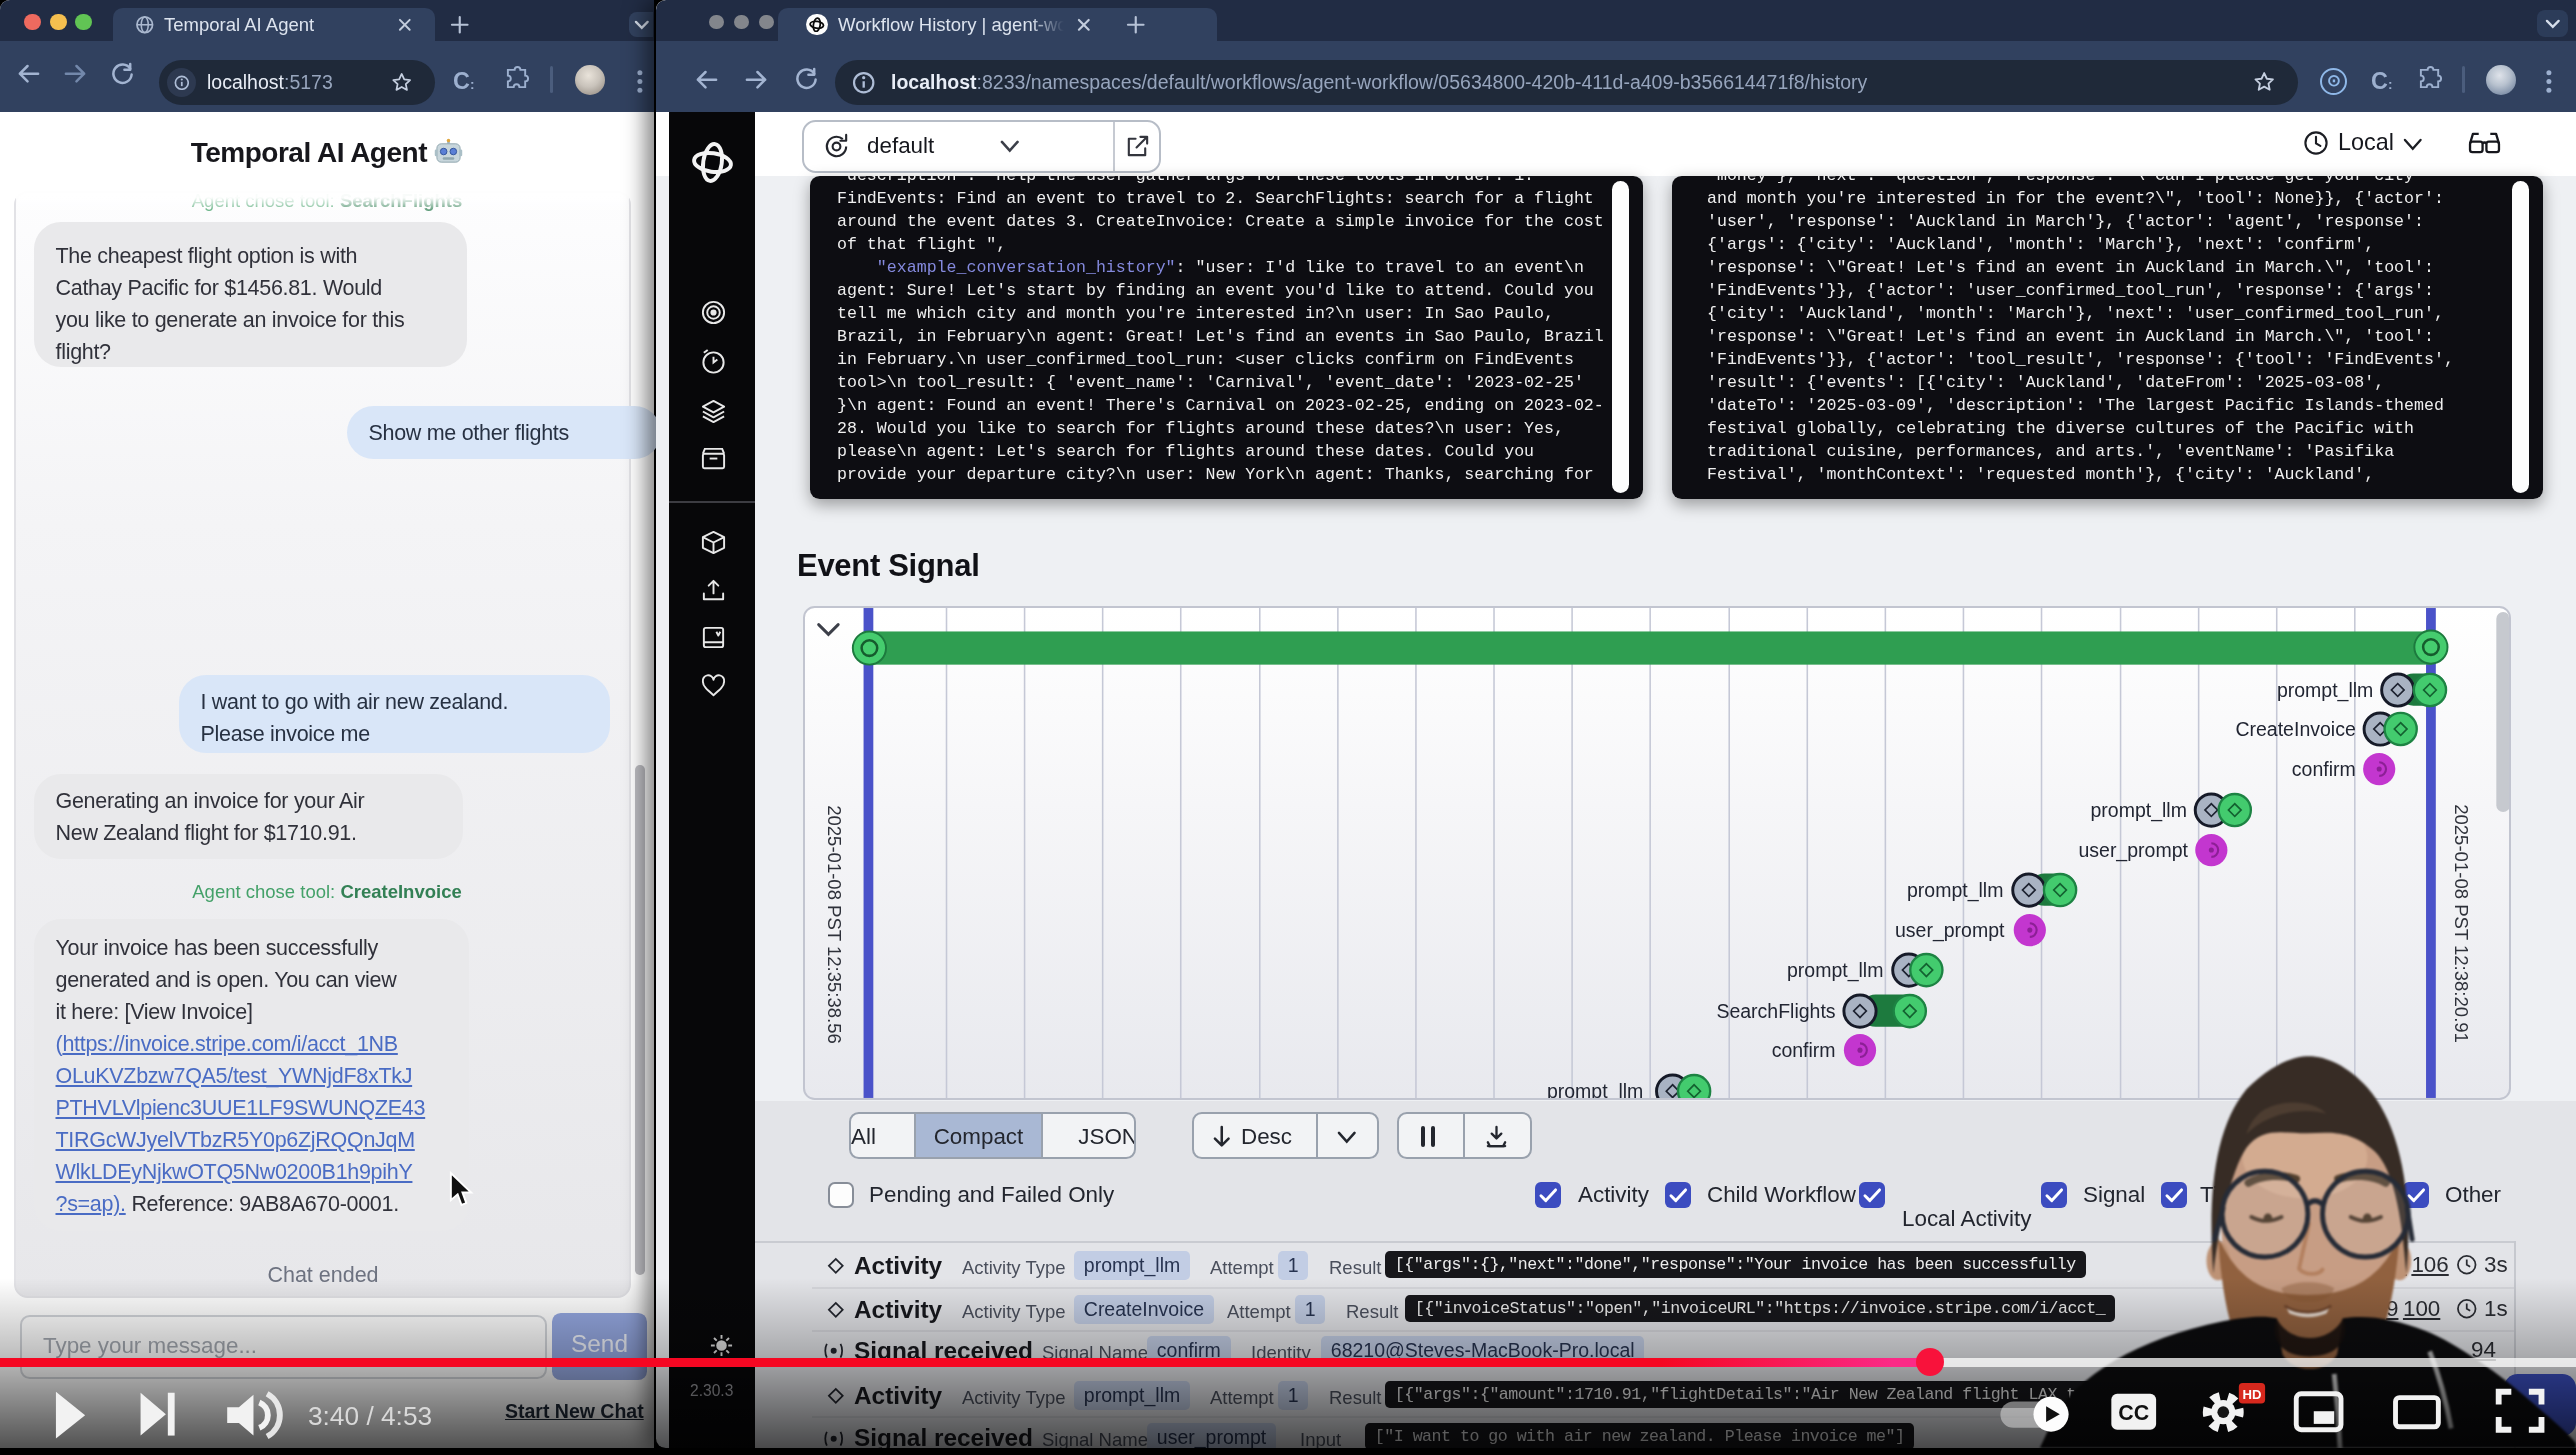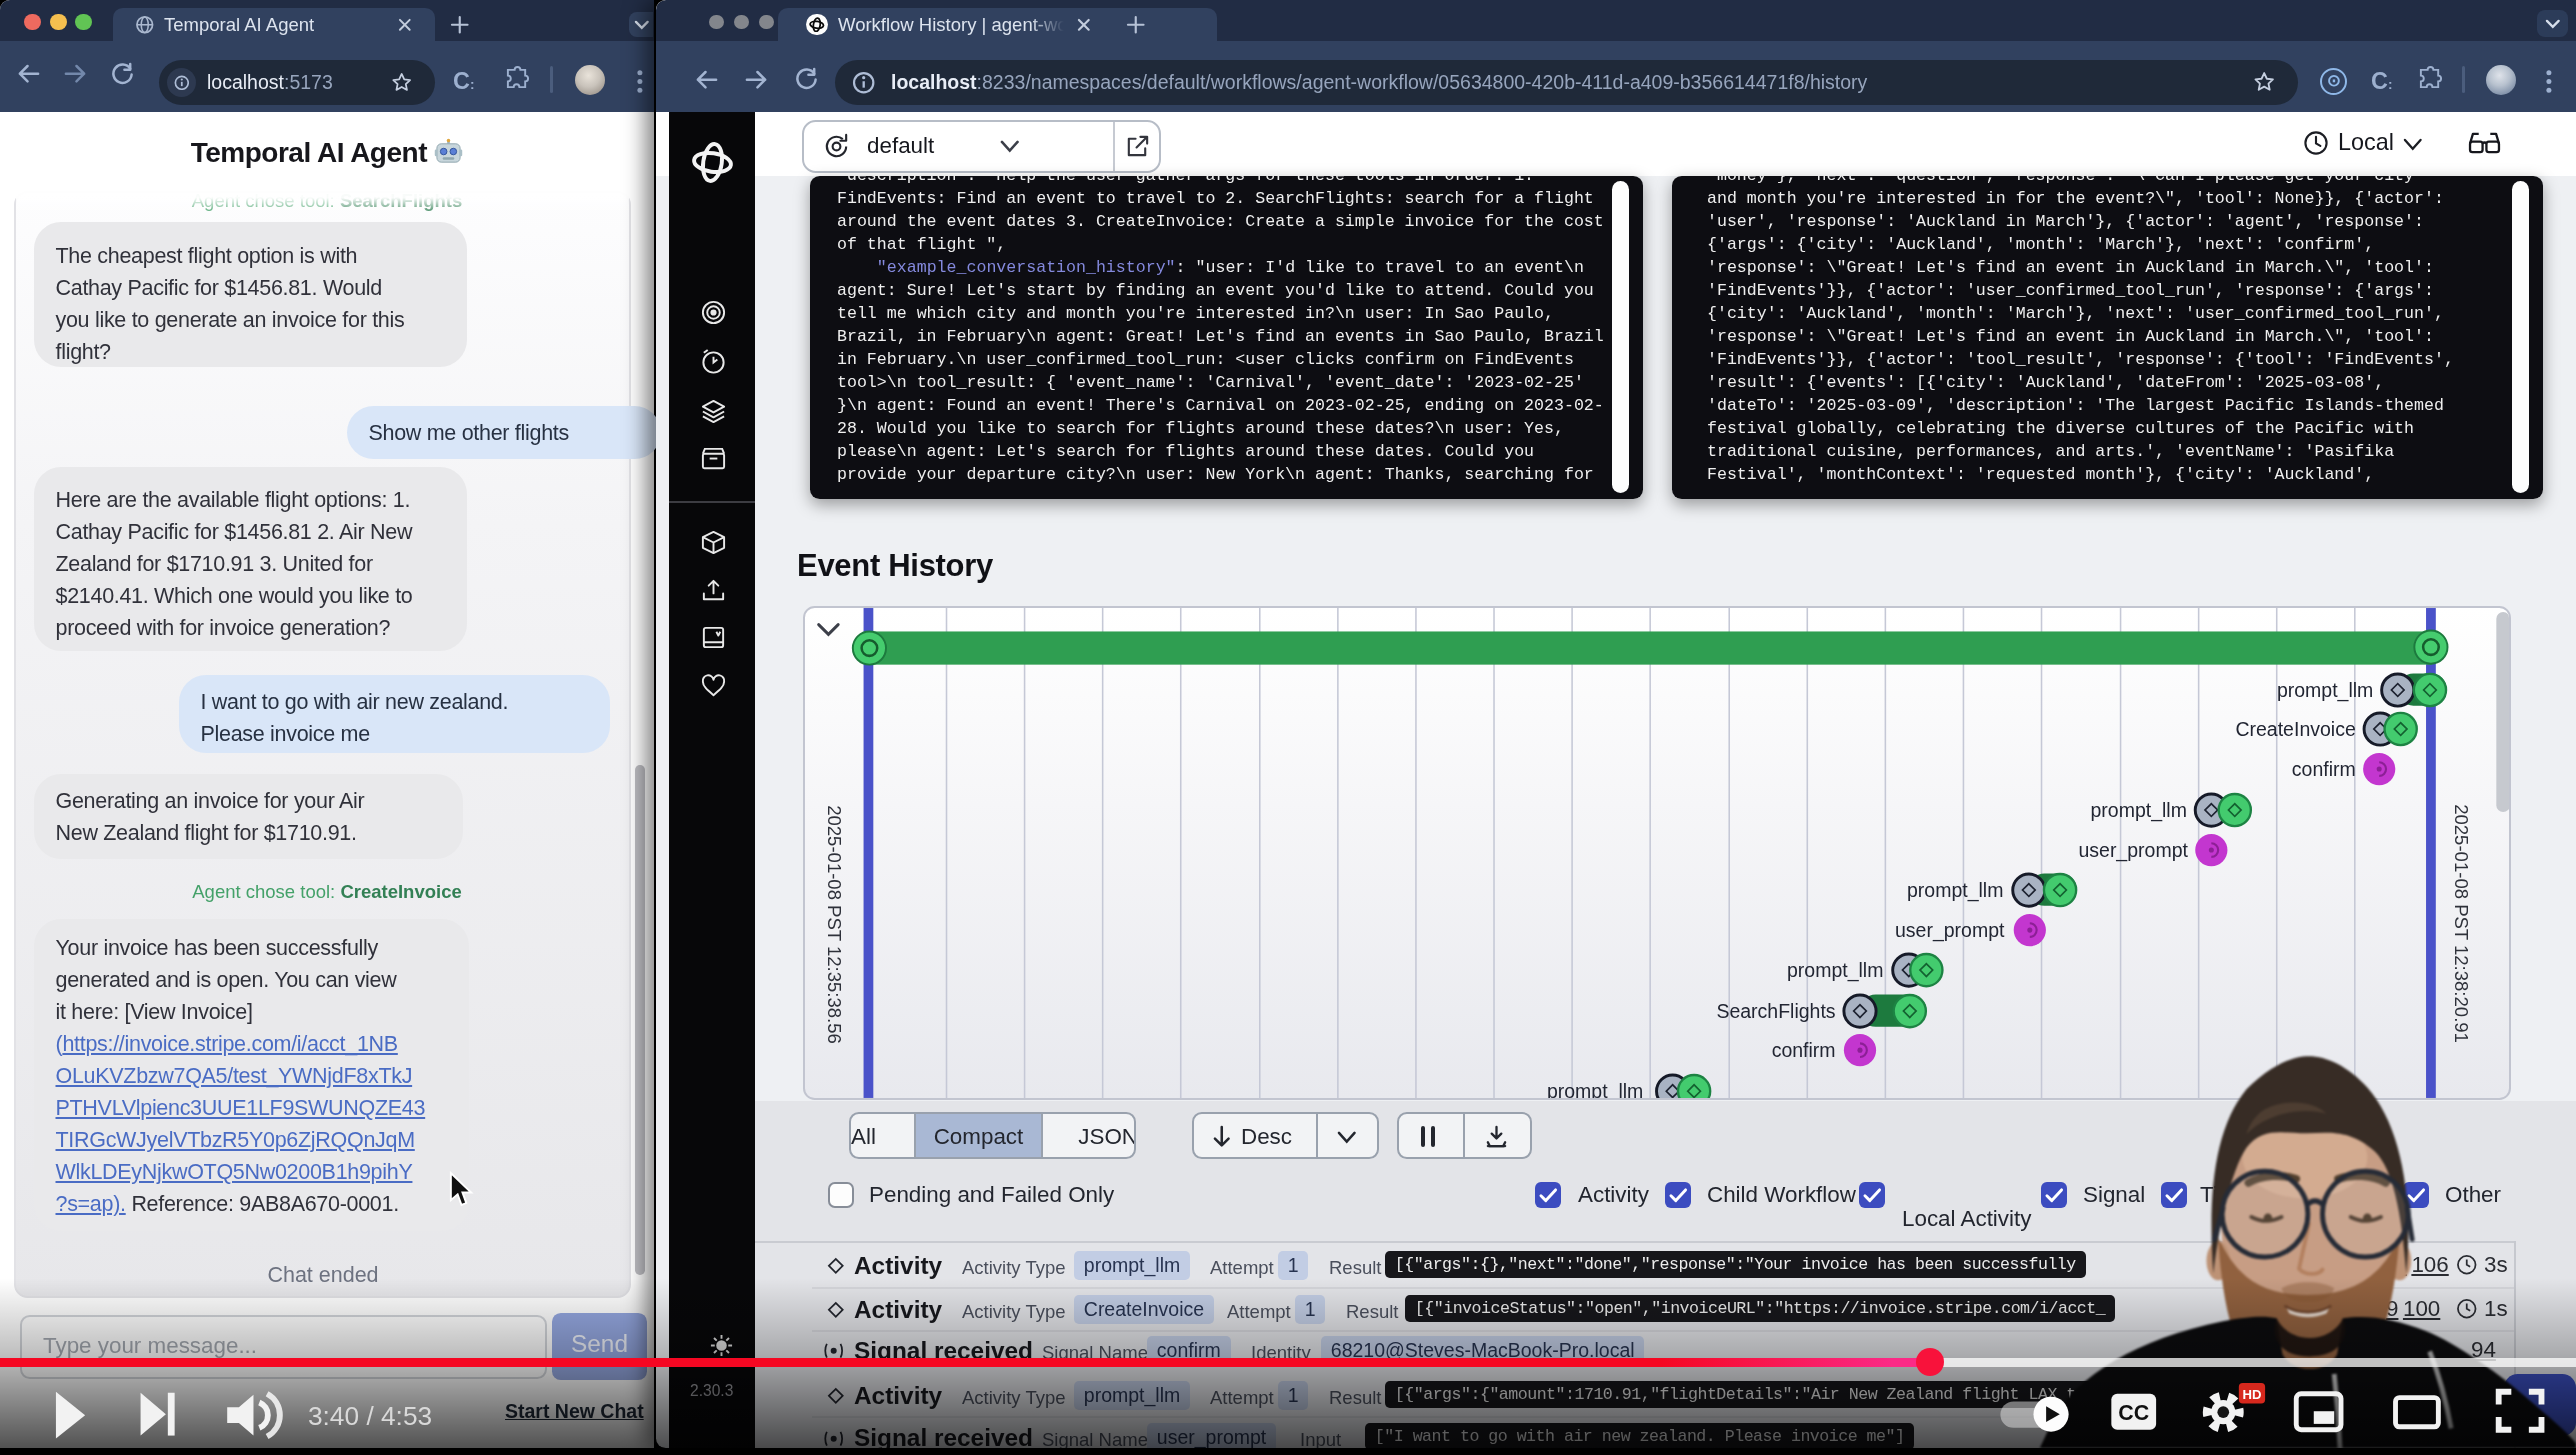--- a/index.html
+++ b/index.html
@@ -125,21 +125,20 @@
           <circle cx="20" cy="14" r="3.4" fill="#5a7fd6" stroke="#32549c" stroke-width="1"></circle>
           <rect x="9" y="20" width="12" height="2.6" rx="1.3" fill="#8fa6ae"></rect>
         </svg></div>
 
     <div class="abs" style="left:13.7px;top:191px;width:617px;height:1107px;border:2px solid #e2e2e6;border-radius:13.7px;box-sizing:border-box;background:linear-gradient(to bottom,#fdfdfe 0%,#f4f4f6 30%,#e7e7ea 100%);"></div>
     <div class="toolmsg" style="left:0;top:190px;">Agent chose tool: <b>SearchFlights</b></div>
     <div class="abs" style="left:15.6px;top:191px;width:613px;height:23.4px;background:linear-gradient(to bottom,rgba(255,255,255,0.97) 30%,rgba(255,255,255,0));"></div>
 
     <div class="bubble bub-a" style="left:34px;top:222px;width:433px;height:145px;box-sizing:border-box;padding:17.6px 21.5px;">The cheapest flight option is with<br>Cathay Pacific for $1456.81. Would<br>you like to generate an invoice for this<br>flight?</div>
     <div class="bubble bub-u" style="left:347px;top:406px;width:314px;height:53px;box-sizing:border-box;padding:10.7px 0 0 21.5px;">Show me other flights</div>
-    <div class="bubble bub-a" style="left:34px;top:467px;width:433px;height:184px;box-sizing:border-box;padding:16.6px 21.5px;">Here are the available flight options: 1.<br>Cathay Pacific for $1456.81 2. Air New<br>Zealand for $1710.91 3. United for<br>$2140.41. Which one would you like to<br>proceed with for invoice generation?</div>
     <div class="bubble bub-u" style="left:179px;top:675px;width:431px;height:78px;box-sizing:border-box;padding:10.7px 21.5px;">I want to go with air new zealand.<br>Please invoice me</div>
     <div class="bubble bub-a" style="left:34px;top:774px;width:429px;height:85px;box-sizing:border-box;padding:10.7px 21.5px;">Generating an invoice for your Air<br>New Zealand flight for $1710.91.</div>
     <div class="toolmsg" style="left:0;top:881px;">Agent chose tool: <b>CreateInvoice</b></div>
     <div class="bubble bub-a" style="left:34px;top:919px;width:435px;height:312px;box-sizing:border-box;padding:12.7px 21.5px;">Your invoice has been successfully<br>generated and is open. You can view<br>it here: [View Invoice]<br><span style="color:#4a6cc4;">(<u>https://invoice.stripe.com/i/acct_1NB<br>OLuKVZbzw7QA5/test_YWNjdF8xTkJ<br>PTHVLVlpienc3UUE1LF9SWUNQZE43<br>TIRGcWJyelVTbzR5Y0p6ZjRQQnJqM<br>WlkLDEyNjkwOTQ5Nw0200B1h9pihY<br>?s=ap).</u></span> Reference: 9AB8A670-0001.</div>
 
     <svg class="abs" style="left:447px;top:1171px;z-index:5;" width="29" height="39" viewBox="0 0 30 40">
         <path d="M4 2 L4 30 L11 24 L15 35 L20 33 L16 22 L25 22 Z" fill="#111" stroke="#fff" stroke-width="2"></path>
       </svg>
     <div class="abs" style="left:0;top:1263px;width:646px;text-align:center;font-size:21.5px;color:#6d7280;">Chat ended</div>
 
@@ -350,21 +349,21 @@
 'response': \"Great! Let's find an event in Auckland in March.\", 'tool':
 'FindEvents'}}, {'actor': 'tool_result', 'response': {'tool': 'FindEvents',
 'result': {'events': [{'city': 'Auckland', 'dateFrom': '2025-03-08',
 'dateTo': '2025-03-09', 'description': 'The largest Pacific Islands-themed
 festival globally, celebrating the diverse cultures of the Pacific with
 traditional cuisine, performances, and arts.', 'eventName': 'Pasifika
 Festival', 'monthContext': 'requested month'}, {'city': 'Auckland',</pre>
     </div>
     <div class="cscroll" style="left:1856px;top:181px;height:312px;"></div>
 
-    <div class="abs" style="left:141px;top:548px;font-size:31px;font-weight:bold;color:#101116;letter-spacing:-0.3px;">Event History</div>
+    <div class="abs" style="left:141px;top:548px;font-size:31px;font-weight:bold;color:#101116;letter-spacing:-0.3px;">Event Signal</div>
 
     <div class="abs" style="left:147px;top:606px;width:1708px;height:494px;border:2px solid #c2c5d0;border-radius:11.7px;box-sizing:border-box;background:linear-gradient(to bottom,#ffffff 0%,#f6f6f8 40%,#e8e9ee 100%);overflow:hidden;">
       <svg width="1704" height="490" viewBox="0 0 1746 502">
         <g stroke="#c5c8d6" stroke-width="1.6">
           <line x1="145" y1="0" x2="145" y2="502"></line>
             <line x1="225" y1="0" x2="225" y2="502"></line>
             <line x1="305" y1="0" x2="305" y2="502"></line>
             <line x1="385" y1="0" x2="385" y2="502"></line>
             <line x1="466" y1="0" x2="466" y2="502"></line>
             <line x1="546" y1="0" x2="546" y2="502"></line>

